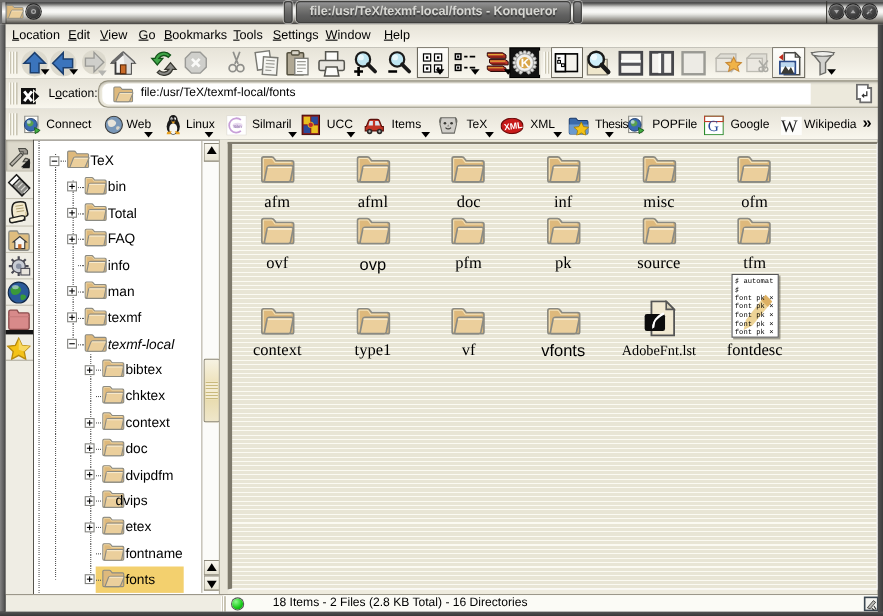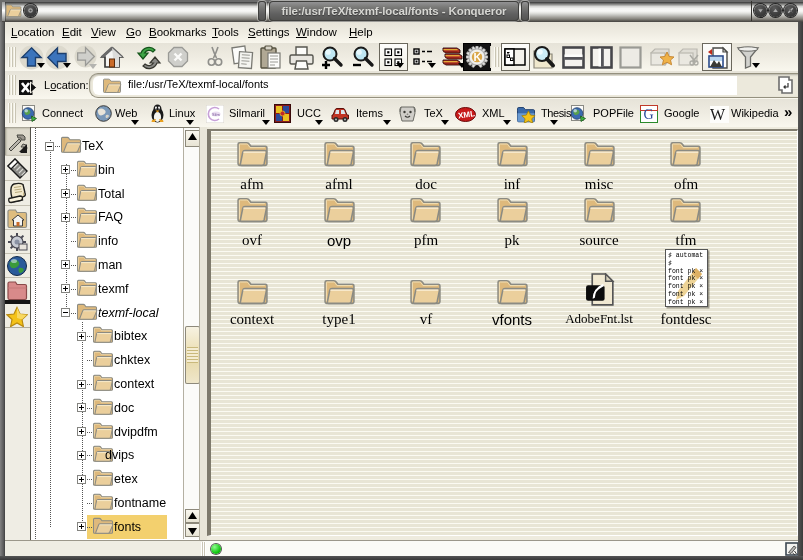--- a/index.html
+++ b/index.html
@@ -809,20 +809,21 @@
 font pk ×</div>
       </div>
 <div style="position:absolute;left:432px;top:180px;width:86px;text-align:center;font-family:'Liberation Serif',serif;font-size:15px;color:#000">fontdesc</div>
     </div>
 </div>
 
 <div class="abs" id="statusbar">
   <div class="abs" style="left:198px;top:0;width:595px;height:16px;background:#fbfbf6"></div>
   <div id="sgrip"></div>
   <div id="led"></div>
+  <span id="stext">18 Items - 2 Files (2.8 KB Total) - 16 Directories</span>
   <svg class="abs" style="left:780px;top:1px" width="14" height="14">
       <rect x="1" y="1" width="12" height="12" fill="#f4f4f0" stroke="#3c4852" stroke-width="1.6"></rect>
       <path d="M3.5 10.5 L9 4 L11 5.5 L6 11.5 Z" fill="#b8b8b4" stroke="#3a3a38" stroke-width="0.8"></path>
       <path d="M9.5 9 L11.5 12 M7.5 11 L10 13" stroke="#3a3a38" stroke-width="1"></path>
     </svg>
 </div>
 
 <div class="abs" id="bleft"></div>
 <div class="abs" id="bright"></div>
 <div class="abs" id="bbottom"></div>

